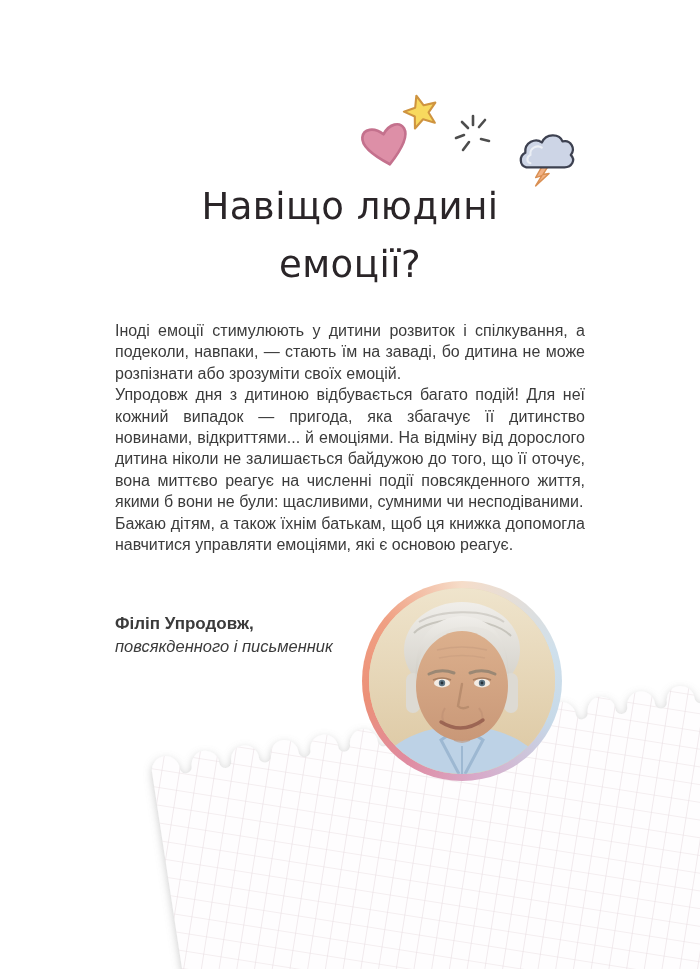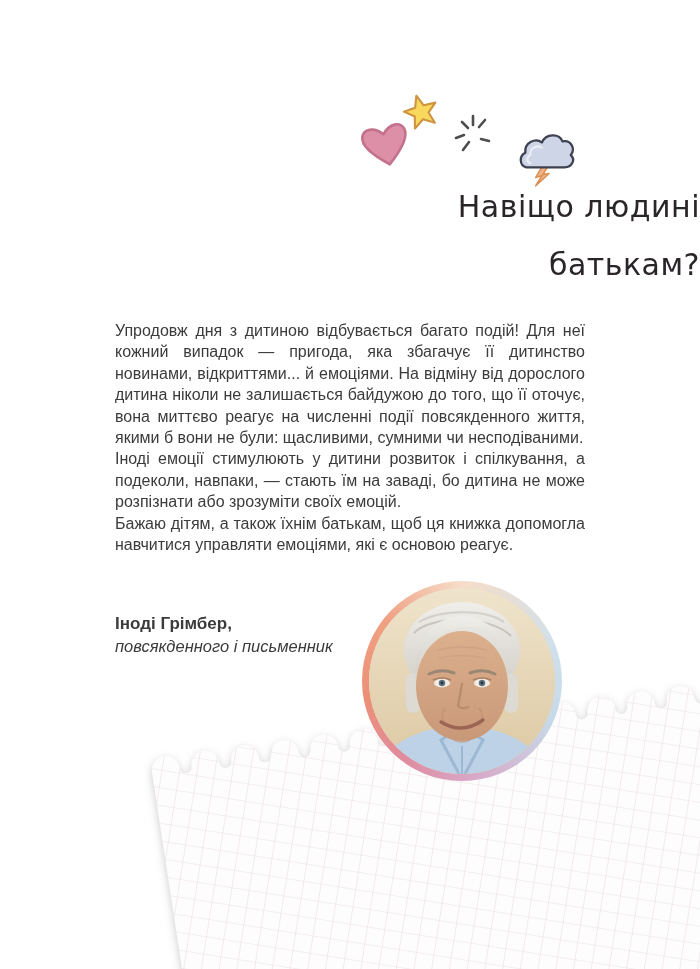--- a/index.html
+++ b/index.html
@@ -9,23 +9,23 @@
     font-family:"Liberation Sans",sans-serif;color:#3b3b3b;
   }
   
   .deco{position:absolute;}
   .deco-heart{left:359px;top:122px;width:54px;height:48px;transform:rotate(-12deg);}
   .deco-star{left:401px;top:93px;width:40px;height:38px;transform:rotate(-16deg);}
   .deco-sparkle{left:453px;top:112px;width:42px;height:44px;}
   .deco-cloud{left:516px;top:128px;width:62px;height:60px;}
   
   .title{
-    position:absolute;left:0;top:178px;width:700px;text-align:right;
+    position:absolute;left:0;top:178px;width:700px;text-align:center;
     font-family:"DejaVu Sans",sans-serif;color:#2a2528;
-    font-size:30px;line-height:58px;letter-spacing:.5px;font-weight:500;
+    font-size:37px;line-height:58px;letter-spacing:.5px;font-weight:500;
   }
   
   .intro{
     position:absolute;left:115px;top:320px;width:470px;
     font-size:16px;line-height:21.4px;text-align:justify;
   }
   .intro p{margin:0;}
   
   .author{position:absolute;left:115px;top:612px;font-size:17px;line-height:23px;}
   .author .name{font-weight:bold;}
@@ -69,31 +69,31 @@
   </svg>
 
   <svg class="deco deco-cloud" viewBox="0 0 60 58">
     <path d="M27,34 L19,48 L25,46 L19,56 L32,44 L26,45 L33,34 Z" fill="#f2b285" stroke="#d98f52" stroke-width="1.4" stroke-linejoin="round"></path>
     <path d="M10,38 C3,36 3,27 9,24 C8,14 19,9 25,14 C29,5 42,5 45,13 C53,11 58,20 53,26 C58,31 54,38 47,38 Z" fill="#cdd5e6" stroke="#3d4150" stroke-width="2.2" stroke-linejoin="round"></path>
     <path d="M14,34 C10,33 10,28 14,26 C13,19 21,16 25,19" fill="none" stroke="#f3f5f9" stroke-width="2" stroke-linecap="round" opacity="0.8"></path>
   </svg>
 
   <div class="title">
     <div>Навіщо людині</div>
-    <div>батькам?</div>
+    <div>емоції?</div>
   </div>
 
   <div class="intro">
+    <p>Іноді емоції стимулюють у дитини розвиток і спілкування, а подеколи, навпаки, — стають їм на заваді, бо дитина не може розпізнати або зрозуміти своїх емоцій.</p>
     <p>Упродовж дня з дитиною відбувається багато подій! Для неї кожний випадок — пригода, яка збагачує її дитинство новинами, відкриттями... й емоціями. На відміну від дорослого дитина ніколи не залишається байдужою до того, що її оточує, вона миттєво реагує на численні події повсякденного життя, якими б вони не були: щасливими, сумними чи несподіваними.</p>
-    <p>Іноді емоції стимулюють у дитини розвиток і спілкування, а подеколи, навпаки, — стають їм на заваді, бо дитина не може розпізнати або зрозуміти своїх емоцій.</p>
     <p>Бажаю дітям, а також їхнім батькам, щоб ця книжка допомогла навчитися управляти емоціями, які є основою реагує.</p>
   </div>
 
   <div class="author">
-    <div class="name">Іноді Грімбер,</div>
+    <div class="name">Філіп Упродовж,</div>
     <div class="role">повсякденного і письменник</div>
   </div>
 
   <svg class="paper" width="700" height="310" viewBox="0 660 700 310">
     <defs>
       <pattern id="grid" width="17.5" height="17.5" patternUnits="userSpaceOnUse" patternTransform="rotate(9)">
         <rect width="17.5" height="17.5" fill="#fefdfe"></rect>
         <path d="M17.5,0 H0 V17.5" fill="none" stroke="#eadfe3" stroke-width="1.2"></path>
       </pattern>
       <filter id="psh" x="-10%" y="-10%" width="120%" height="130%">

